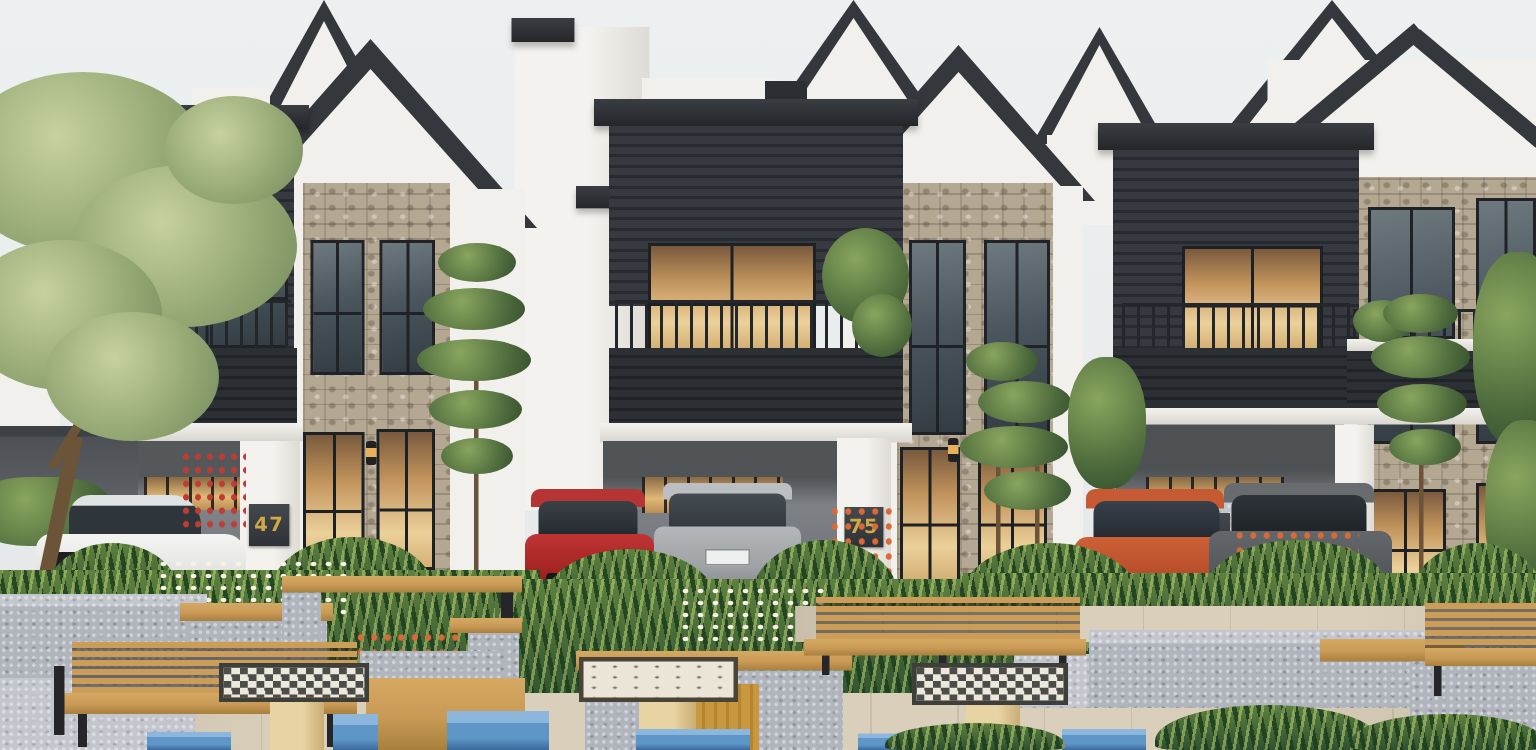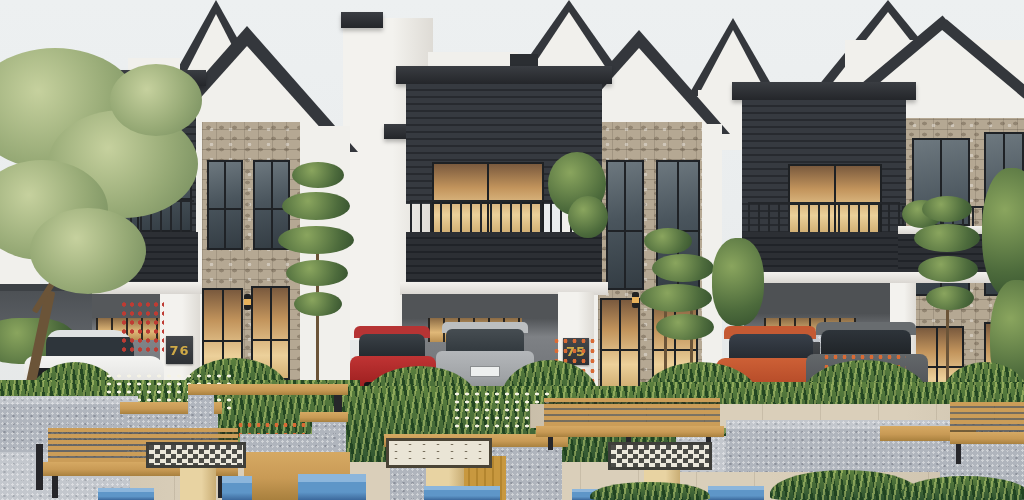--- a/index.html
+++ b/index.html
@@ -115,21 +115,21 @@
   <div class="a siding" style="left:76px;top:86px;width:120px;height:150px;"></div>
   <div class="a win" style="left:84px;top:160px;width:108px;height:72px;"></div>
   <div class="a rail" style="left:80px;top:200px;width:114px;height:32px;"></div>
   <div class="a siding-dk" style="left:76px;top:232px;width:122px;height:50px;"></div>
   <div class="a slab" style="left:70px;top:282px;width:132px;height:12px;"></div>
 
   <div class="a" style="left:90px;top:294px;width:110px;height:98px;background:linear-gradient(180deg,#55585b 0 24%,#82858a 40%,#6e7175);"></div>
   <div class="a glassband" style="left:96px;top:318px;width:64px;height:22px;"></div>
   <div class="a white-sh" style="left:160px;top:294px;width:40px;height:98px;"></div>
   <div class="a plaque" style="left:166px;top:336px;width:27px;height:28px;">
-    <span>76</span>
+    <span>47</span>
   </div>
 
   <div class="a rooftri" style="left:500px;top:0;width:138px;height:98px;"></div>
   <div class="a facetri" style="left:512px;top:12px;width:114px;height:86px;"></div>
   <div class="a white" style="left:512px;top:70px;width:120px;height:60px;"></div>
   <div class="a rooftri" style="left:548px;top:30px;width:182px;height:104px;"></div>
   <div class="a facetri" style="left:562px;top:48px;width:154px;height:86px;"></div>
   <div class="a white" style="left:560px;top:124px;width:162px;height:276px;"></div>
   <div class="a stone" style="left:598px;top:122px;width:104px;height:278px;"></div>
   <div class="a win" style="left:606px;top:160px;width:38px;height:130px;"></div>

